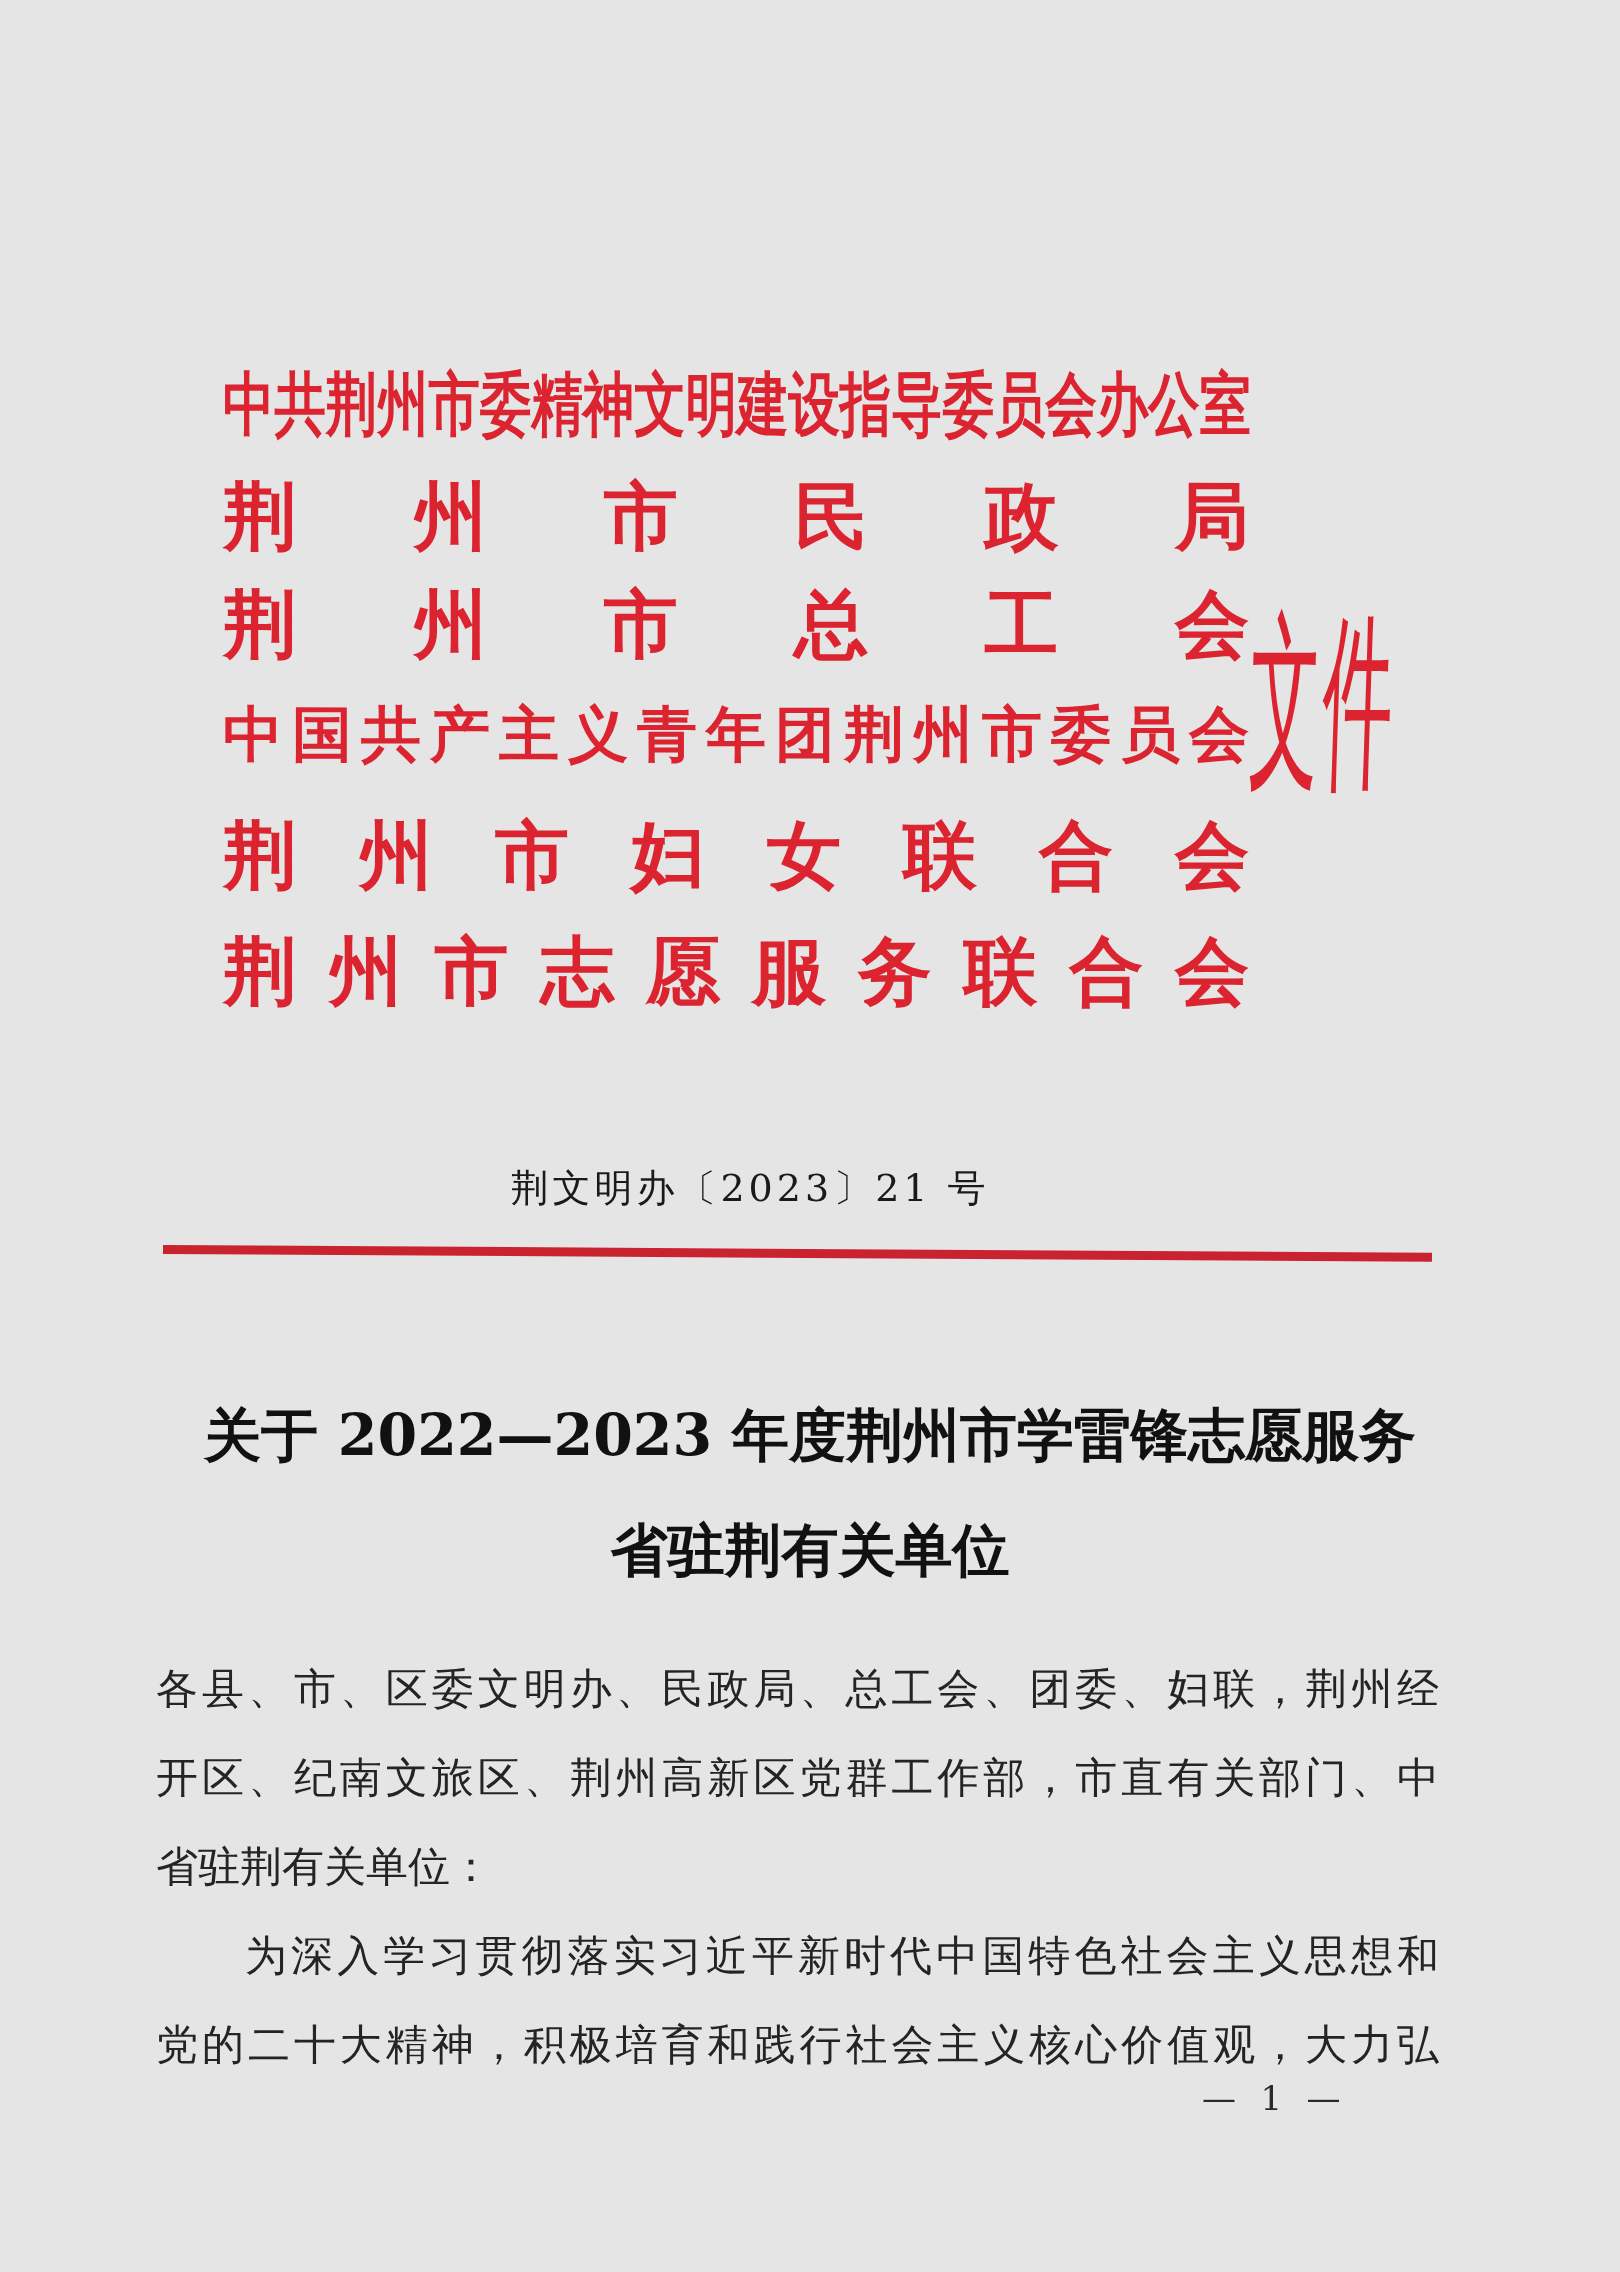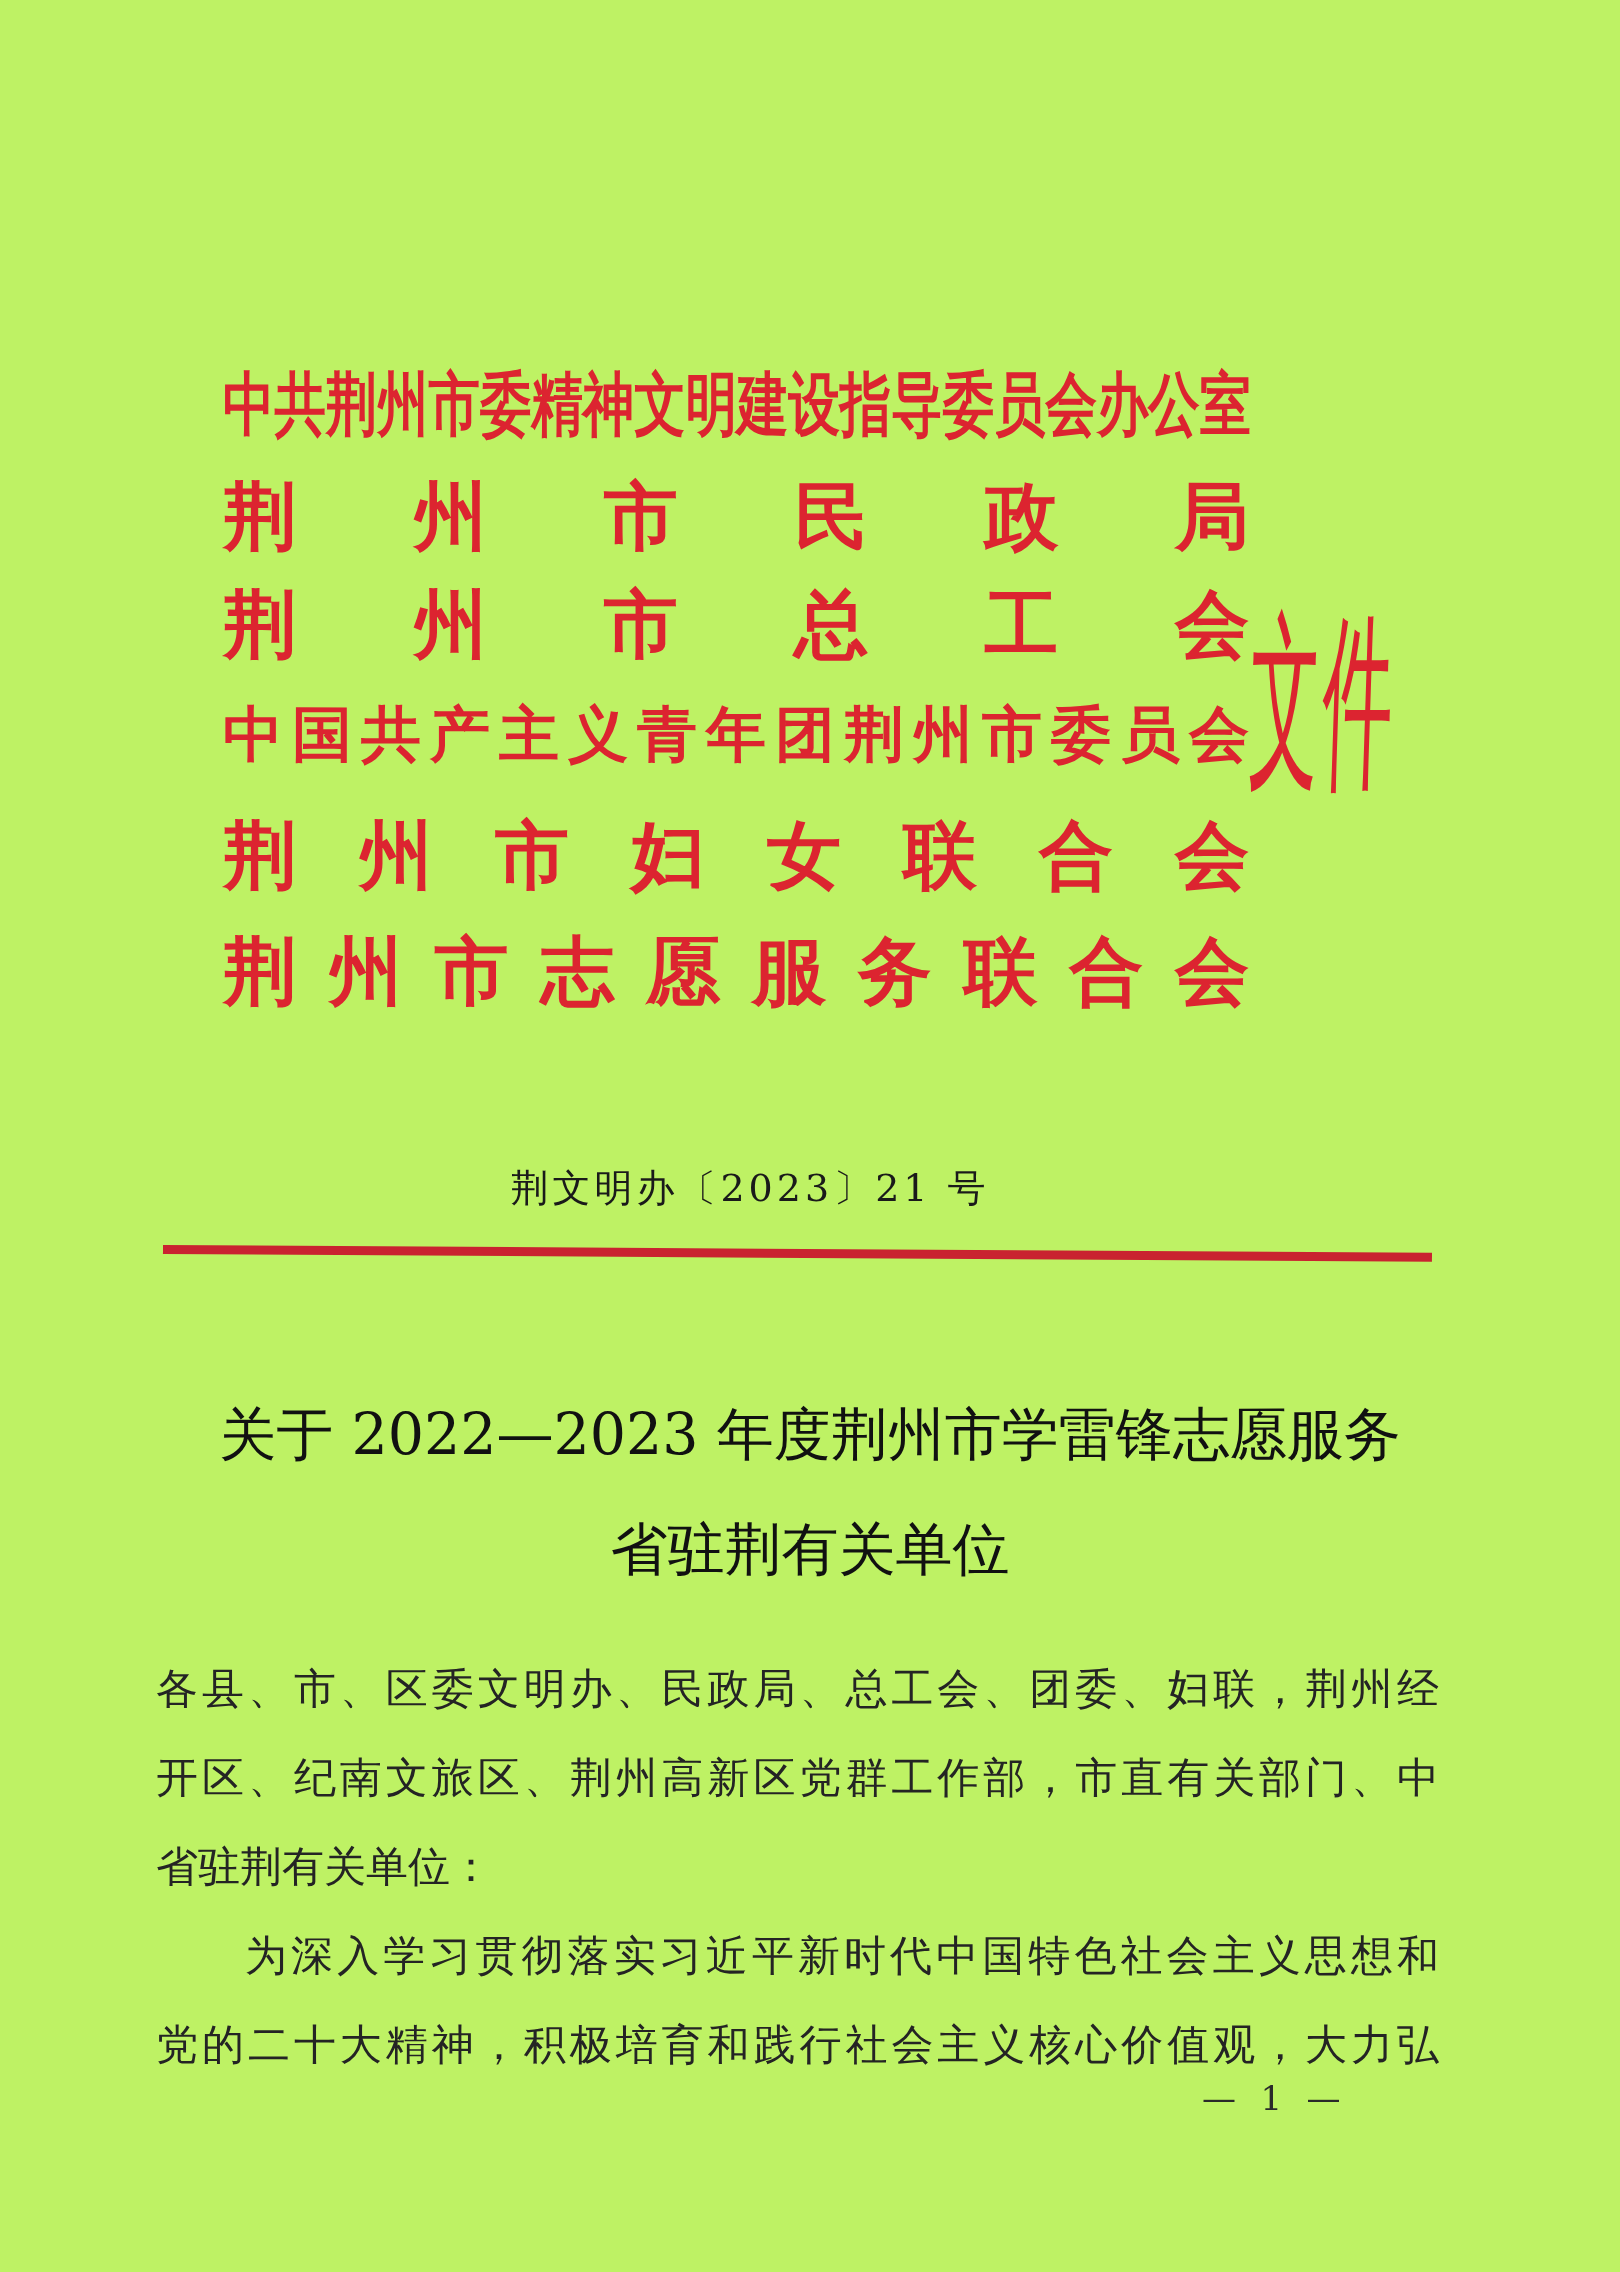--- a/index.html
+++ b/index.html
@@ -1,20 +1,20 @@
 <!DOCTYPE html>
 <html style="font-size:10.8px"><head>
 <meta charset="utf-8">
 <style>
   html,body{margin:0;padding:0;background:#ffffff;}
   .page{
     position:relative;
     width:1620px;
     height:2273px;
-    background:#bef264;
+    background:#e5e5e5;
     overflow:hidden;
     font-family:"DejaVu Serif","Liberation Serif",serif;
   }
 
   
   .letterhead{position:absolute;left:0;top:0;width:1620px;}
   .lh-line{
     position:absolute;
     left:223px;
     width:1026px;
@@ -79,21 +79,21 @@
 
   
   .title{
     position:absolute;
     left:0;
     top:1377px;
     width:1620px;
     margin:0;
     text-align:center;
     color:#111111;
-    font-weight:normal;
+    font-weight:bold;
     font-size:57px;
   }
   .title-line{display:block;line-height:115px;}
 
   
   .body-text{
     position:absolute;
     left:156px;
     top:1644px;
     width:1283px;

